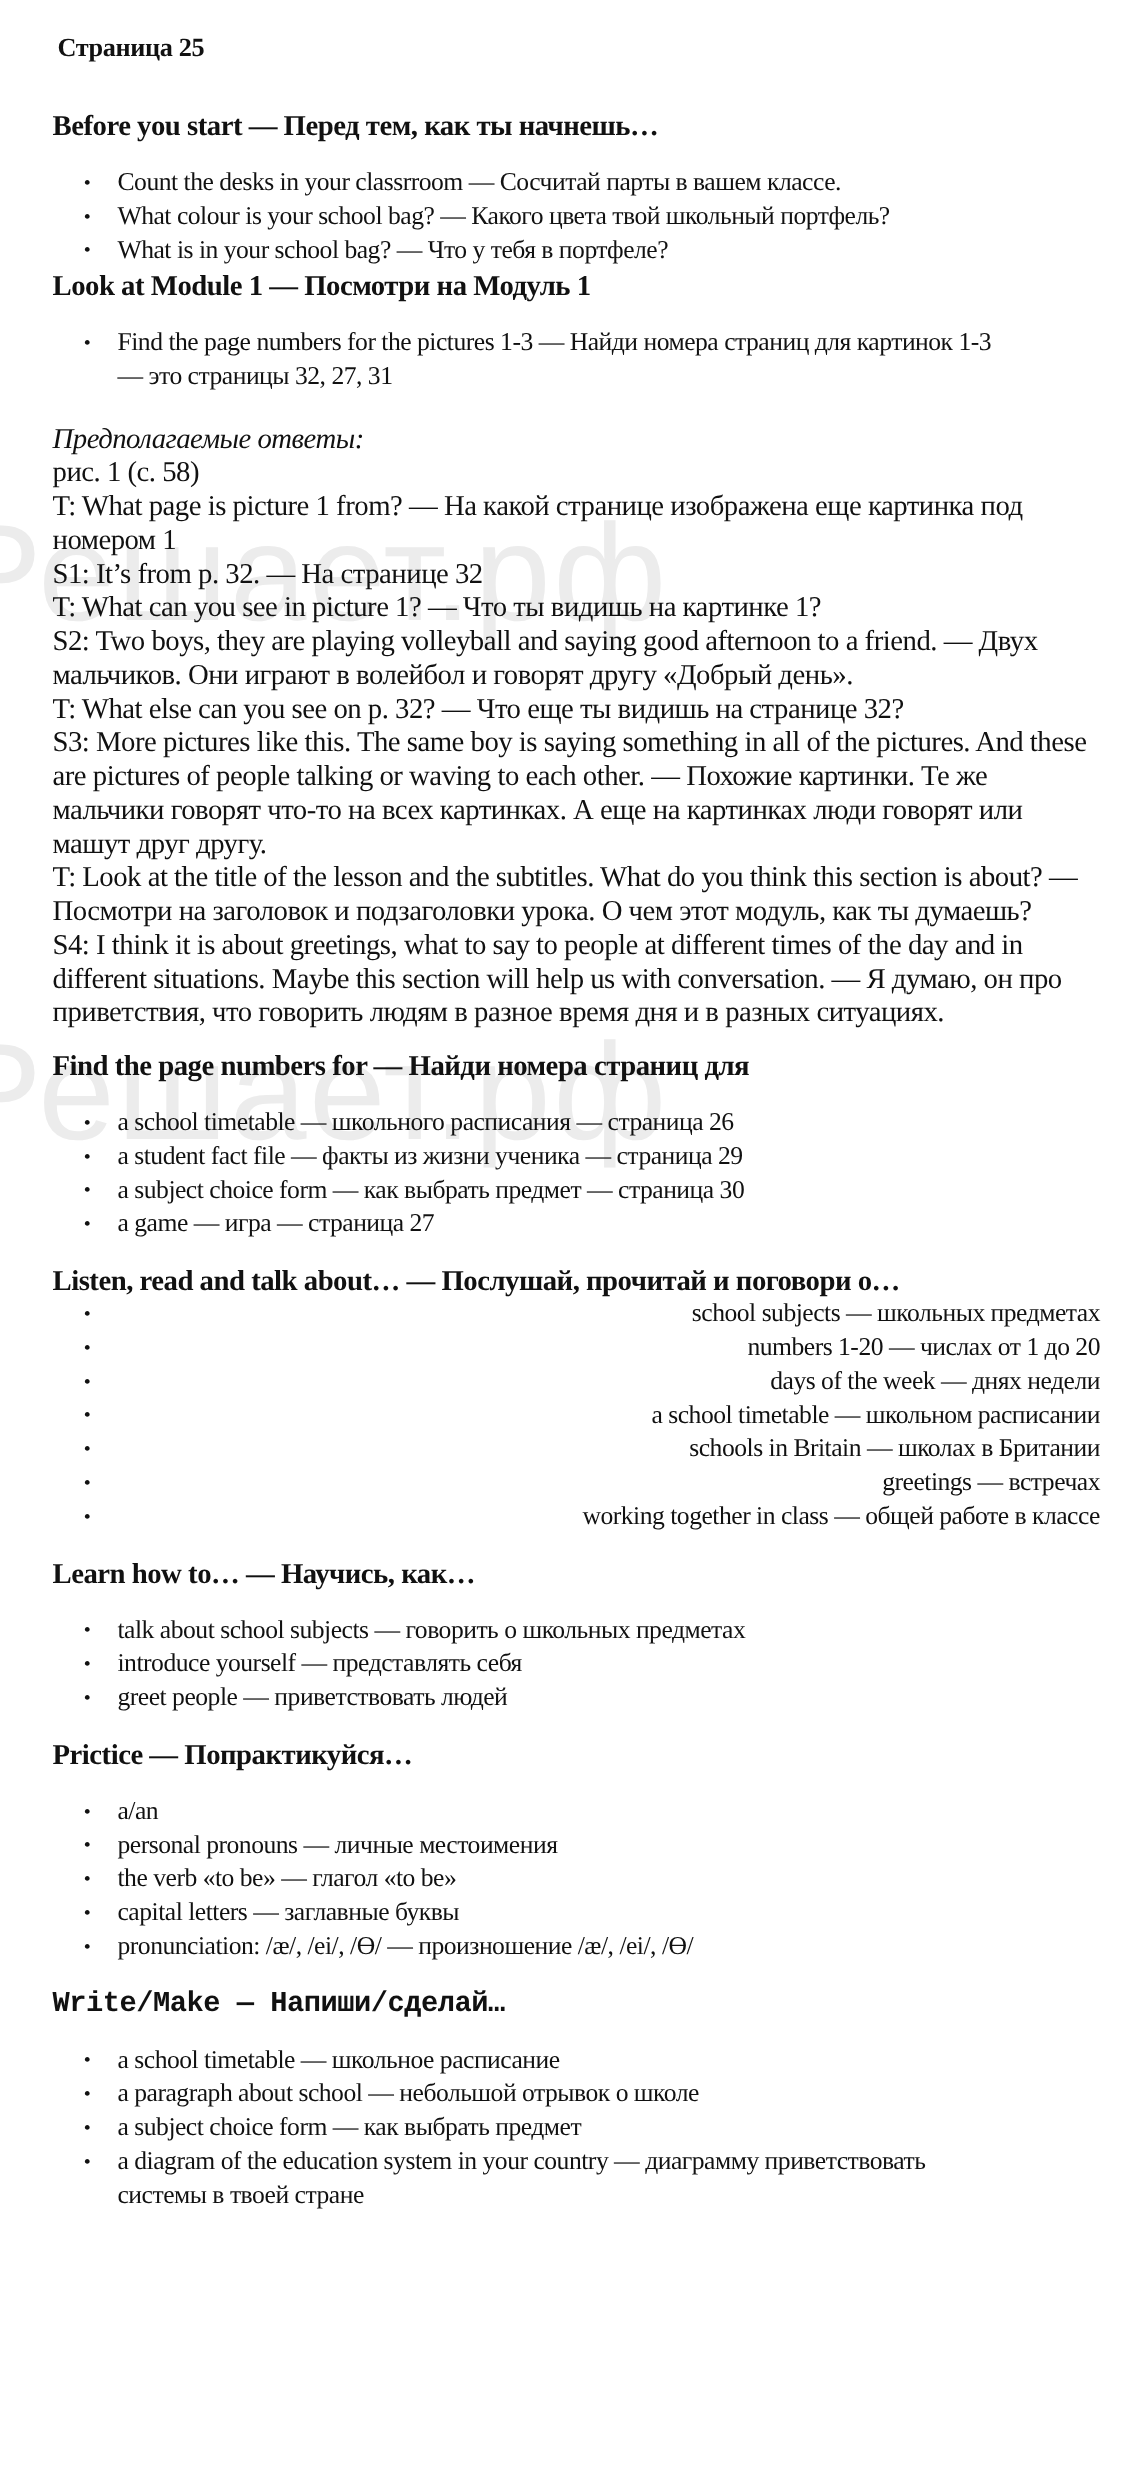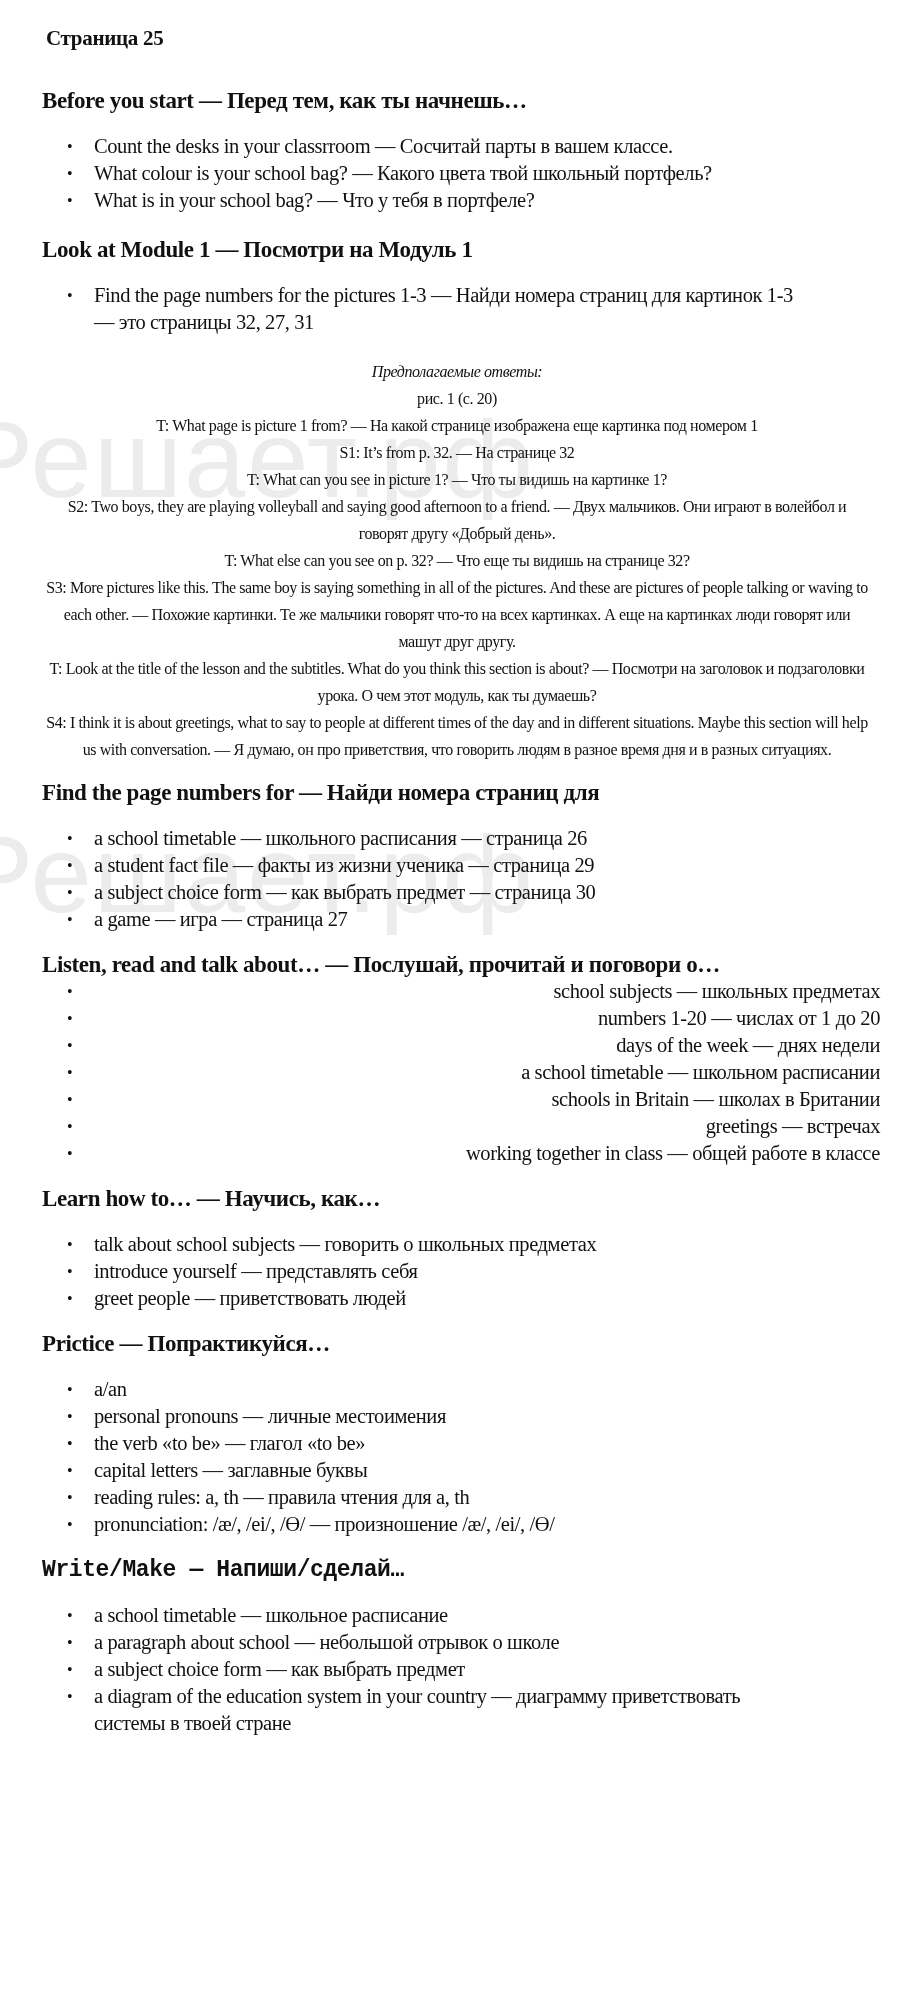--- a/index.html
+++ b/index.html
@@ -23,21 +23,21 @@
     font-weight: bold; font-size: 23px; margin: 0; letter-spacing: -0.4px;
   }
   ul.list { list-style: none; margin: 0; padding: 0; }
   ul.list li {
     position: relative; padding-left: 52px; font-size: 20.5px; line-height: 27px;
     letter-spacing: -0.4px;
   }
   ul.list li::before {
     content: "\2022"; position: absolute; left: 25px; top: 0; font-size: 16px;
   }
-  .para { font-size: 16px; line-height: 27px; letter-spacing: -0.4px; text-align: center; }
+  .para { font-size: 23px; line-height: 27px; letter-spacing: -0.4px; }
   .para .line { display: block; }
   .italic { font-style: italic; }
 </style>
 </head>
 <body>
 
 <div class="page">
 
   <div class="watermark" style="left:-40px; top:395px;">Решает.рф</div>
   <div class="watermark" style="left:-40px; top:810px;">Решает.рф</div>
@@ -46,28 +46,28 @@
 
     <h1 class="page-title">Страница 25</h1>
 
     <h2 class="section" style="margin-top:37px;">Before you start — Перед тем, как ты начнешь…</h2>
     <ul class="list" style="margin-top:19px;">
       <li>Count the desks in your classrroom — Сосчитай парты в вашем классе.</li>
       <li>What colour is your school bag? — Какого цвета твой школьный портфель?</li>
       <li>What is in your school bag? — Что у тебя в портфеле?</li>
     </ul>
 
-    <h2 class="section" style="margin-top:23px;">Look at Module 1 — Посмотри на Модуль 1</h2>
+    <h2 class="section" style="margin-top:2px;">Look at Module 1 — Посмотри на Модуль 1</h2>
     <ul class="list" style="margin-top:19px; width:760px;">
       <li>Find the page numbers for the pictures 1-3 — Найди номера страниц для картинок 1-3 — это страницы 32, 27, 31</li>
     </ul>
 
     <div class="para" style="margin-top:22px; width:830px;">
       <span class="line italic">Предполагаемые ответы:</span>
-      <span class="line">рис. 1 (с. 20)</span>
+      <span class="line">рис. 1 (с. 58)</span>
       <span class="line">T: What page is picture 1 from? — На какой странице изображена еще картинка под номером 1</span>
       <span class="line">S1: It’s from p. 32. — На странице 32</span>
       <span class="line">T: What can you see in picture 1? — Что ты видишь на картинке 1?</span>
       <span class="line">S2: Two boys, they are playing volleyball and saying good afternoon to a friend. — Двух мальчиков. Они играют в волейбол и говорят другу «Добрый день».</span>
       <span class="line">T: What else can you see on p. 32? — Что еще ты видишь на странице 32?</span>
       <span class="line">S3: More pictures like this. The same boy is saying something in all of the pictures. And these are pictures of people talking or waving to each other. — Похожие картинки. Те же мальчики говорят что-то на всех картинках. А еще на картинках люди говорят или машут друг другу.</span>
       <span class="line">T: Look at the title of the lesson and the subtitles. What do you think this section is about? — Посмотри на заголовок и подзаголовки урока. О чем этот модуль, как ты думаешь?</span>
       <span class="line">S4: I think it is about greetings, what to say to people at different times of the day and in different situations. Maybe this section will help us with conversation. — Я думаю, он про приветствия, что говорить людям в разное время дня и в разных ситуациях.</span>
     </div>
 
@@ -96,21 +96,20 @@
       <li>introduce yourself — представлять себя</li>
       <li>greet people — приветствовать людей</li>
     </ul>
 
     <h2 class="section" style="margin-top:19px;">Prictice — Попрактикуйся…</h2>
     <ul class="list" style="margin-top:19px;">
       <li>a/an</li>
       <li>personal pronouns — личные местоимения</li>
       <li>the verb «to be» — глагол «to be»</li>
       <li>capital letters — заглавные буквы</li>
-      <li>reading rules: a, th — правила чтения для a, th</li>
       <li>pronunciation: /æ/, /ei/, /Ө/ —  произношение /æ/, /ei/, /Ө/</li>
     </ul>
 
     <h2 class="section" style="margin-top:19px;font-family:Liberation Mono, monospace;">Write/Make — Напиши/сделай…</h2>
     <ul class="list" style="margin-top:19px; width:700px;">
       <li>a school timetable — школьное расписание</li>
       <li>a paragraph about school — небольшой отрывок о школе</li>
       <li>a subject choice form — как выбрать предмет</li>
       <li>a diagram of the education system in your country — диаграмму приветствовать системы в твоей стране</li>
     </ul>

